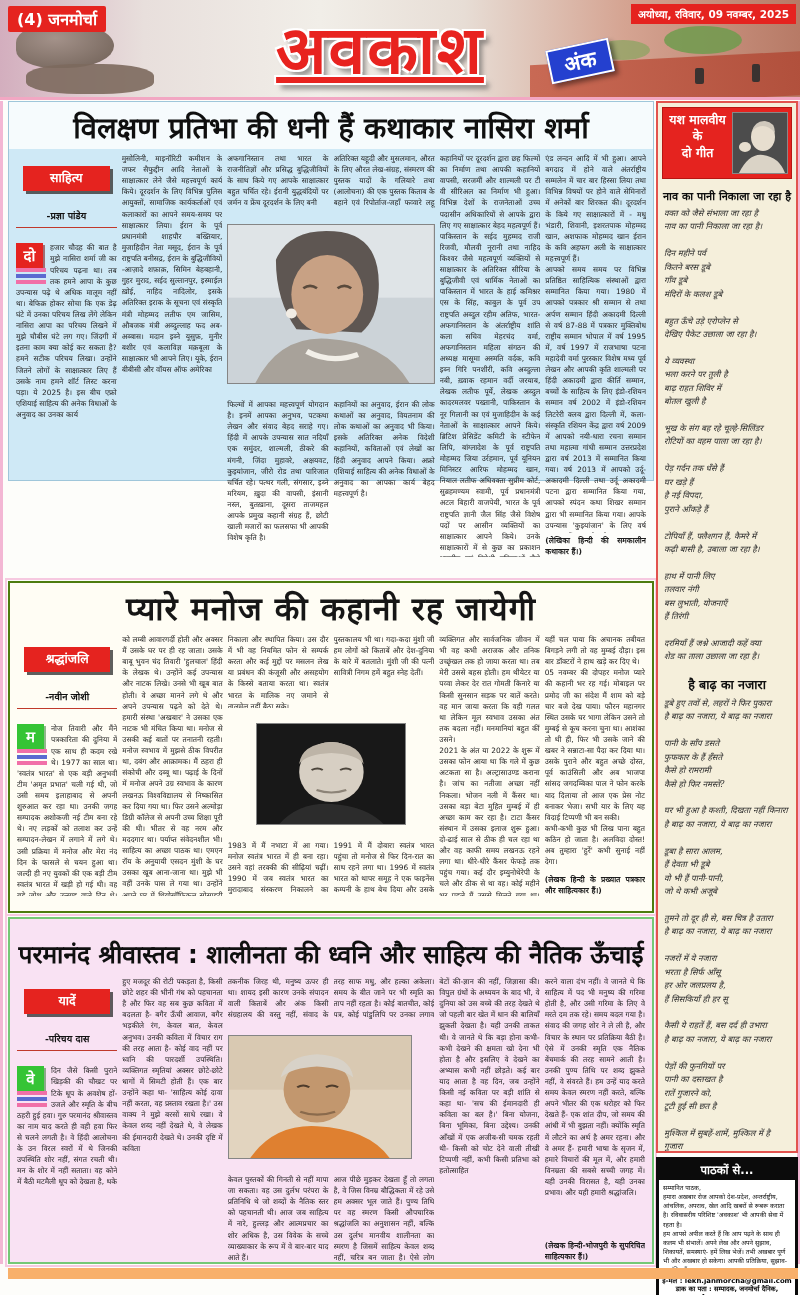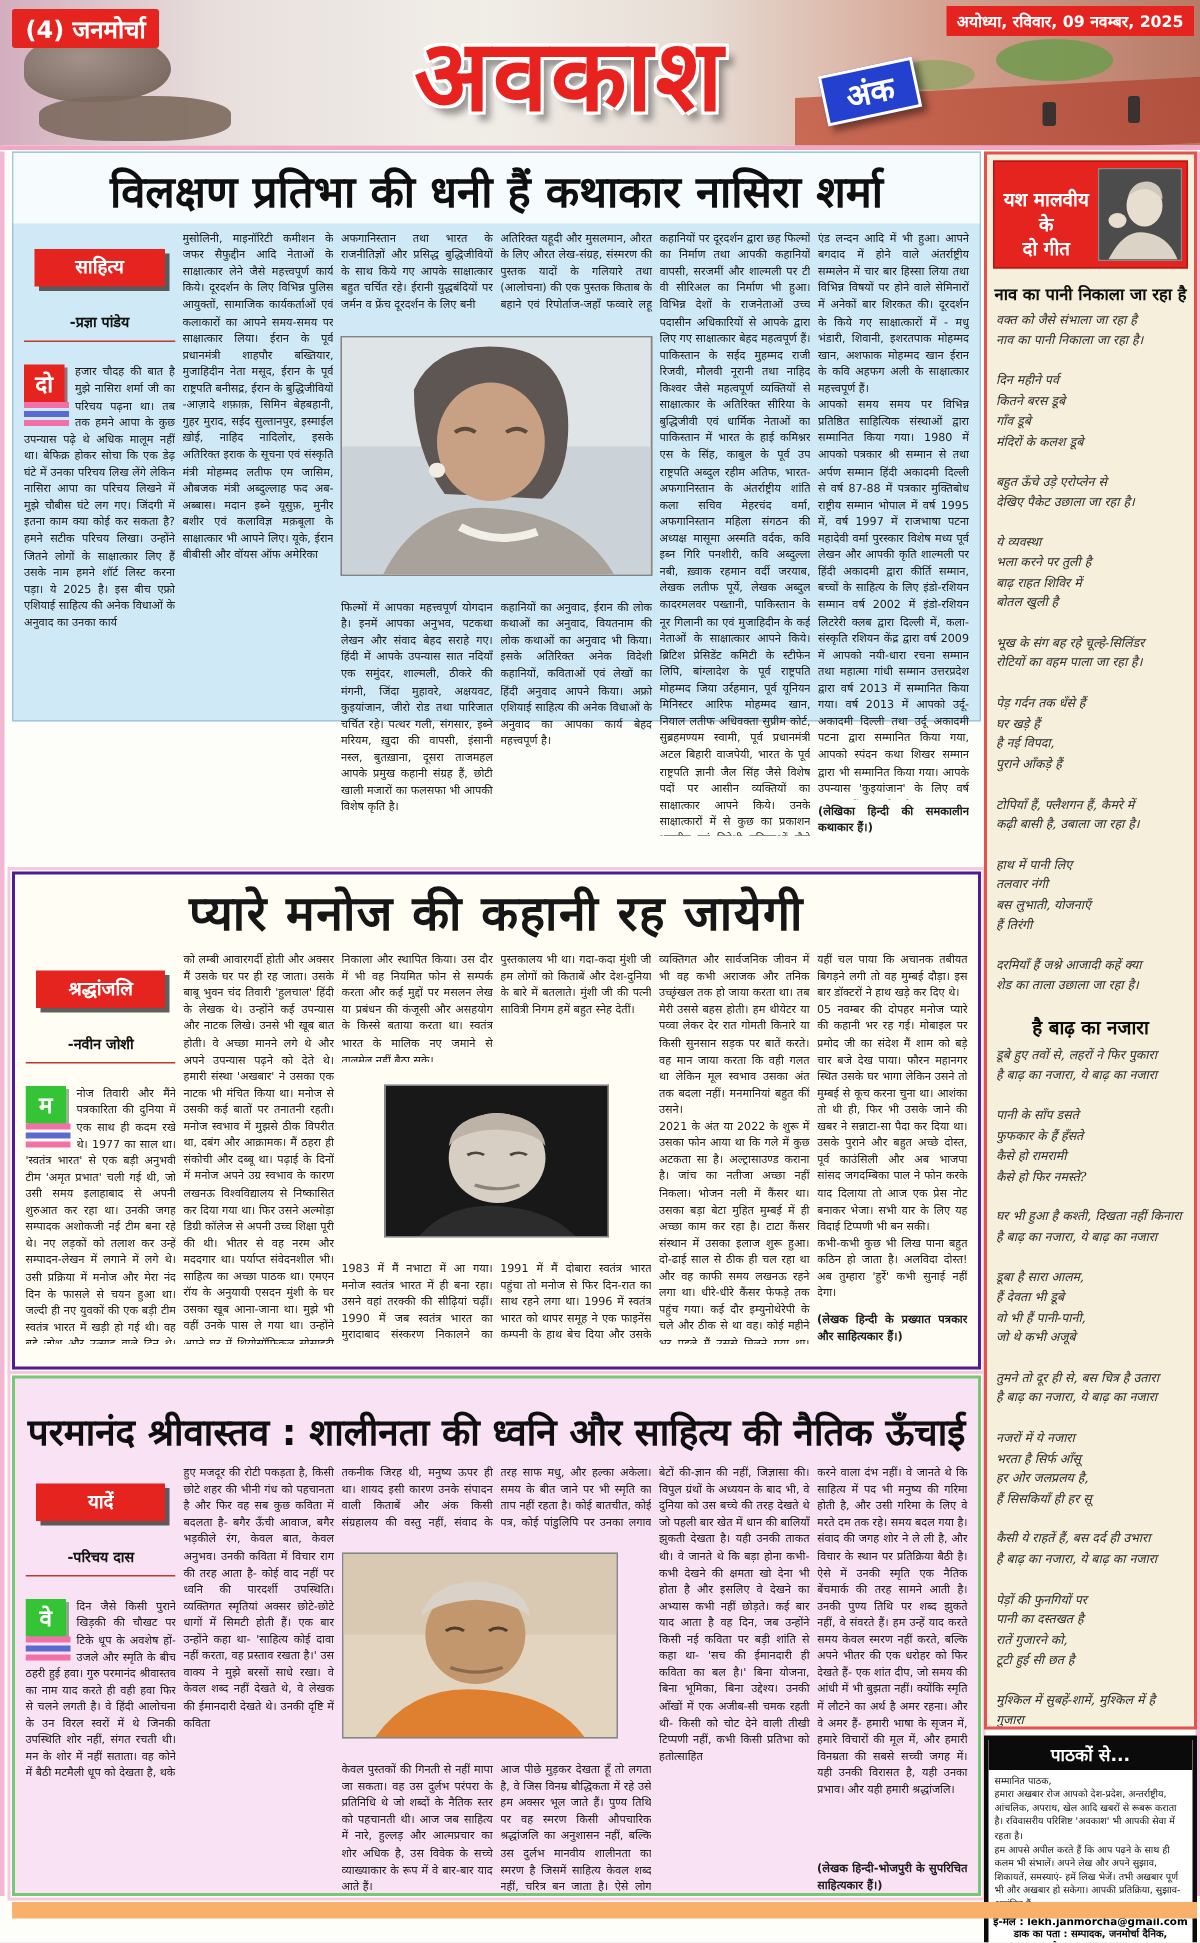--- a/index.html
+++ b/index.html
@@ -14,31 +14,31 @@
   .bush1{position:absolute;right:58px;top:26px;width:78px;height:28px;border-radius:50%;background:#6f9b4e;opacity:.85;}
   .bush2{position:absolute;right:150px;top:40px;width:54px;height:20px;border-radius:50%;background:#87a45e;opacity:.7;}
   .road{position:absolute;right:-10px;top:58px;width:280px;height:44px;background:linear-gradient(80deg,#c96a55,#b04f3b);transform:skewY(-3deg);}
   .fig{position:absolute;background:#3a3230;border-radius:2px;}
   .edition{position:absolute;left:8px;top:6px;background:#e5231f;color:#fff;font-weight:700;
            font-size:16px;padding:2px 9px;border-radius:2px;}
   .dateline{position:absolute;right:4px;top:4px;background:#e5231f;color:#fff;font-weight:700;
             font-size:10.5px;padding:3px 7px;}
   .masthead{position:absolute;left:0;right:40px;top:2px;text-align:center;font-size:66px;font-weight:800;
             color:#e8231f;letter-spacing:2px;
-            text-shadow:-2px -2px 0 #fff,2px -2px 0 #fff,-2px 2px 0 #fff,2px 2px 0 #fff,5px 6px 5px rgba(70,70,70,.55);}
+            text-shadow:-2px -2px 0 #fff,2px -2px 0 #fff,-2px 2px 0 #fff,2px 2px 0 #fff,5px 6px 5px rgba(70,70,70,.55);text-decoration:underline;}
   .badge{position:absolute;left:548px;top:44px;background:#2440cf;color:#fff;font-weight:700;font-size:21px;
          padding:1px 14px;transform:rotate(-12deg);border:2px solid #fff;box-shadow:3px 4px 5px rgba(0,0,0,.45);}
   .rule{position:absolute;left:0;top:97px;width:800px;height:3px;background:#f2a7c3;}
   .edge{position:absolute;top:101px;width:3px;height:1163px;background:#f3b7d4;}
   .edge.l{left:0;} .edge.r{right:0;}
   
   .art{position:absolute;box-sizing:border-box;}
   .a1{left:8px;top:101px;width:646px;height:380px;background:#cfe9f6;border:1px solid #9fc6da;}
   .a1 .headline{background:#f6fbfd;font-size:29px;font-weight:800;text-align:center;color:#0f0f0f;padding:5px 0 3px;}
-  .a2{left:8px;top:581px;width:646px;height:332px;background:#fffdf4;border:2px solid #4c1d95;outline:2px solid #f6c9e0;outline-offset:1px;}
+  .a2{left:8px;top:581px;width:646px;height:332px;background:#fffdf4;border:2px solid #4d7c0f;outline:2px solid #f6c9e0;outline-offset:1px;}
   .a2 .headline{font-size:32px;font-weight:800;text-align:center;color:#161616;padding:3px 0 1px;letter-spacing:1px;}
   .a3{left:8px;top:917px;width:646px;height:347px;background:#f9e2f3;border:2px solid #76c876;outline:2px solid #f6c9e0;outline-offset:1px;}
   .a3 .headline{font-size:24.5px;font-weight:800;text-align:center;color:#0f0f0f;padding:4px 0 2px;margin-top:14px;}
   .abody{display:flex;gap:5px;padding:4px 7px 6px;box-sizing:border-box;}
   .a1 .abody{height:414px;} .a2 .abody{height:272px;} .a3 .abody{height:296px;}
   .c{flex:1;overflow:hidden;font-size:7.4px;line-height:1.5;text-align:justify;color:#1c1c1c;white-space:pre-line;}
   .c.last{display:flex;flex-direction:column;white-space:normal;}
   .c.last .flow{flex:1;overflow:hidden;white-space:pre-line;}
   .closing{font-weight:700;padding-top:2px;font-size:7.6px;line-height:1.45;}
   .grp{flex:2.06;display:flex;flex-direction:column;gap:15px;min-width:0;}
@@ -55,21 +55,21 @@
   .dcw{float:left;width:30px;margin:1px 4px 1px 0;}
   .dc{display:flex;width:27px;height:25px;align-items:center;justify-content:center;color:#fff;font-weight:700;font-size:15px;}
   .dc.red{background:#e5231f;box-shadow:2px 2px 0 rgba(120,10,10,.55);}
   .dc.green{background:#35c435;box-shadow:2px 2px 0 rgba(10,100,10,.45);}
   .bars{margin-top:4px;width:27px;}
   .bars i{display:block;height:4px;}
   .bars .b1{background:#f170a8;} .bars .b2{background:#5b6ad0;margin-top:2px;} .bars .b3{background:#f170a8;margin-top:2px;}
   
   .sb{position:absolute;left:656px;top:101px;width:142px;height:1052px;background:#f5efdb;
       border:2px solid #e2534e;box-sizing:border-box;padding:4px;overflow:hidden;}
-  .sb-head{background:#e5231f;display:flex;gap:3px;padding:4px 3px;align-items:flex-end;border:1px solid #b71612;}
+  .sb-head{background:#e5231f;display:flex;gap:3px;padding:4px 3px;align-items:flex-start;border:1px solid #b71612;}
   .sb-title{flex:1;color:#fff;font-weight:700;font-size:12.5px;text-align:center;white-space:pre-line;line-height:1.3;}
   .sb-photo{width:54px;height:60px;background:#333;border:1px solid #888;flex:none;}
   .sb-photo svg{display:block;width:100%;height:100%;}
   .poem-title{font-weight:700;font-size:11px;margin:9px 1px 4px;color:#0e0e0e;}
   .poem-title.center{text-align:center;font-size:12.5px;margin-top:12px;}
   .poem{font-family:"DejaVu Serif","Liberation Serif",serif;font-style:italic;font-size:8.3px;line-height:1.62;
         white-space:pre-line;color:#2d2d2d;padding:0 2px;}
   
   .rd{position:absolute;left:656px;top:1157px;width:142px;height:148px;border:3px solid #0b0b0b;background:#fff;
       box-sizing:border-box;overflow:hidden;}

